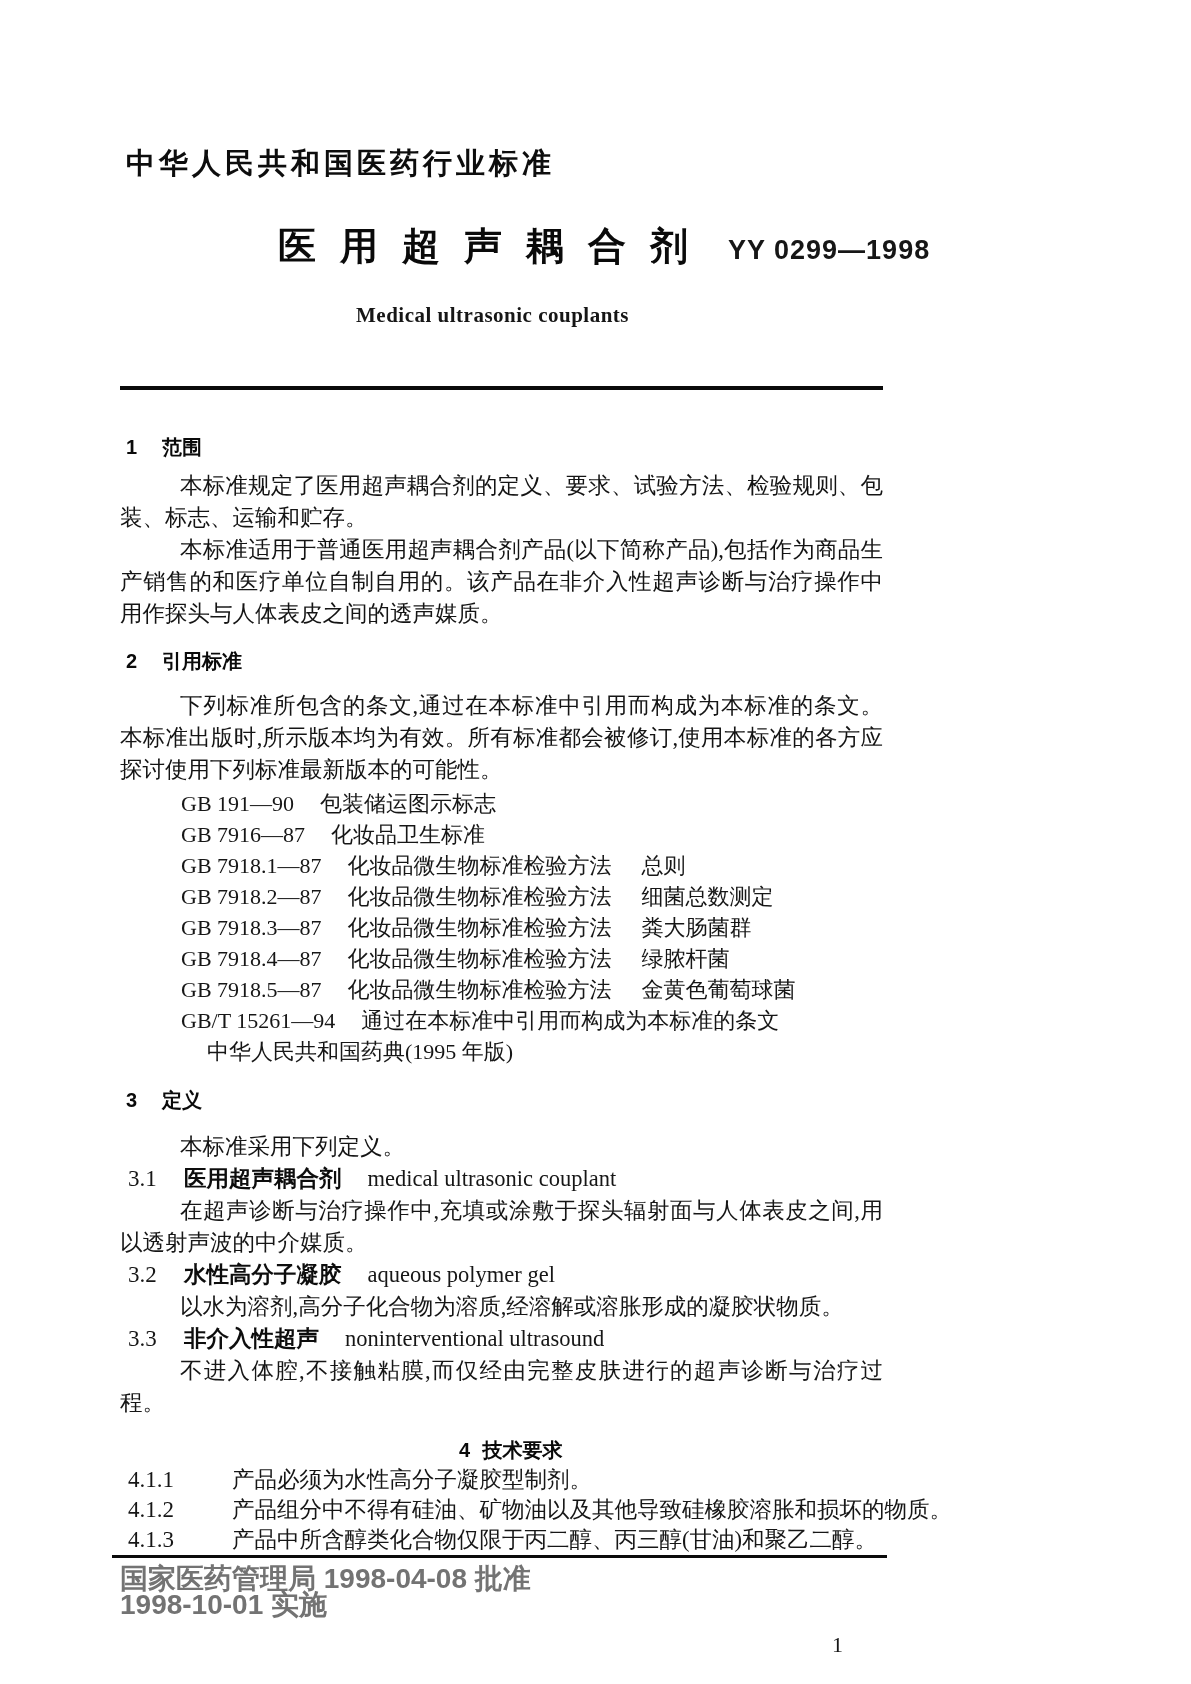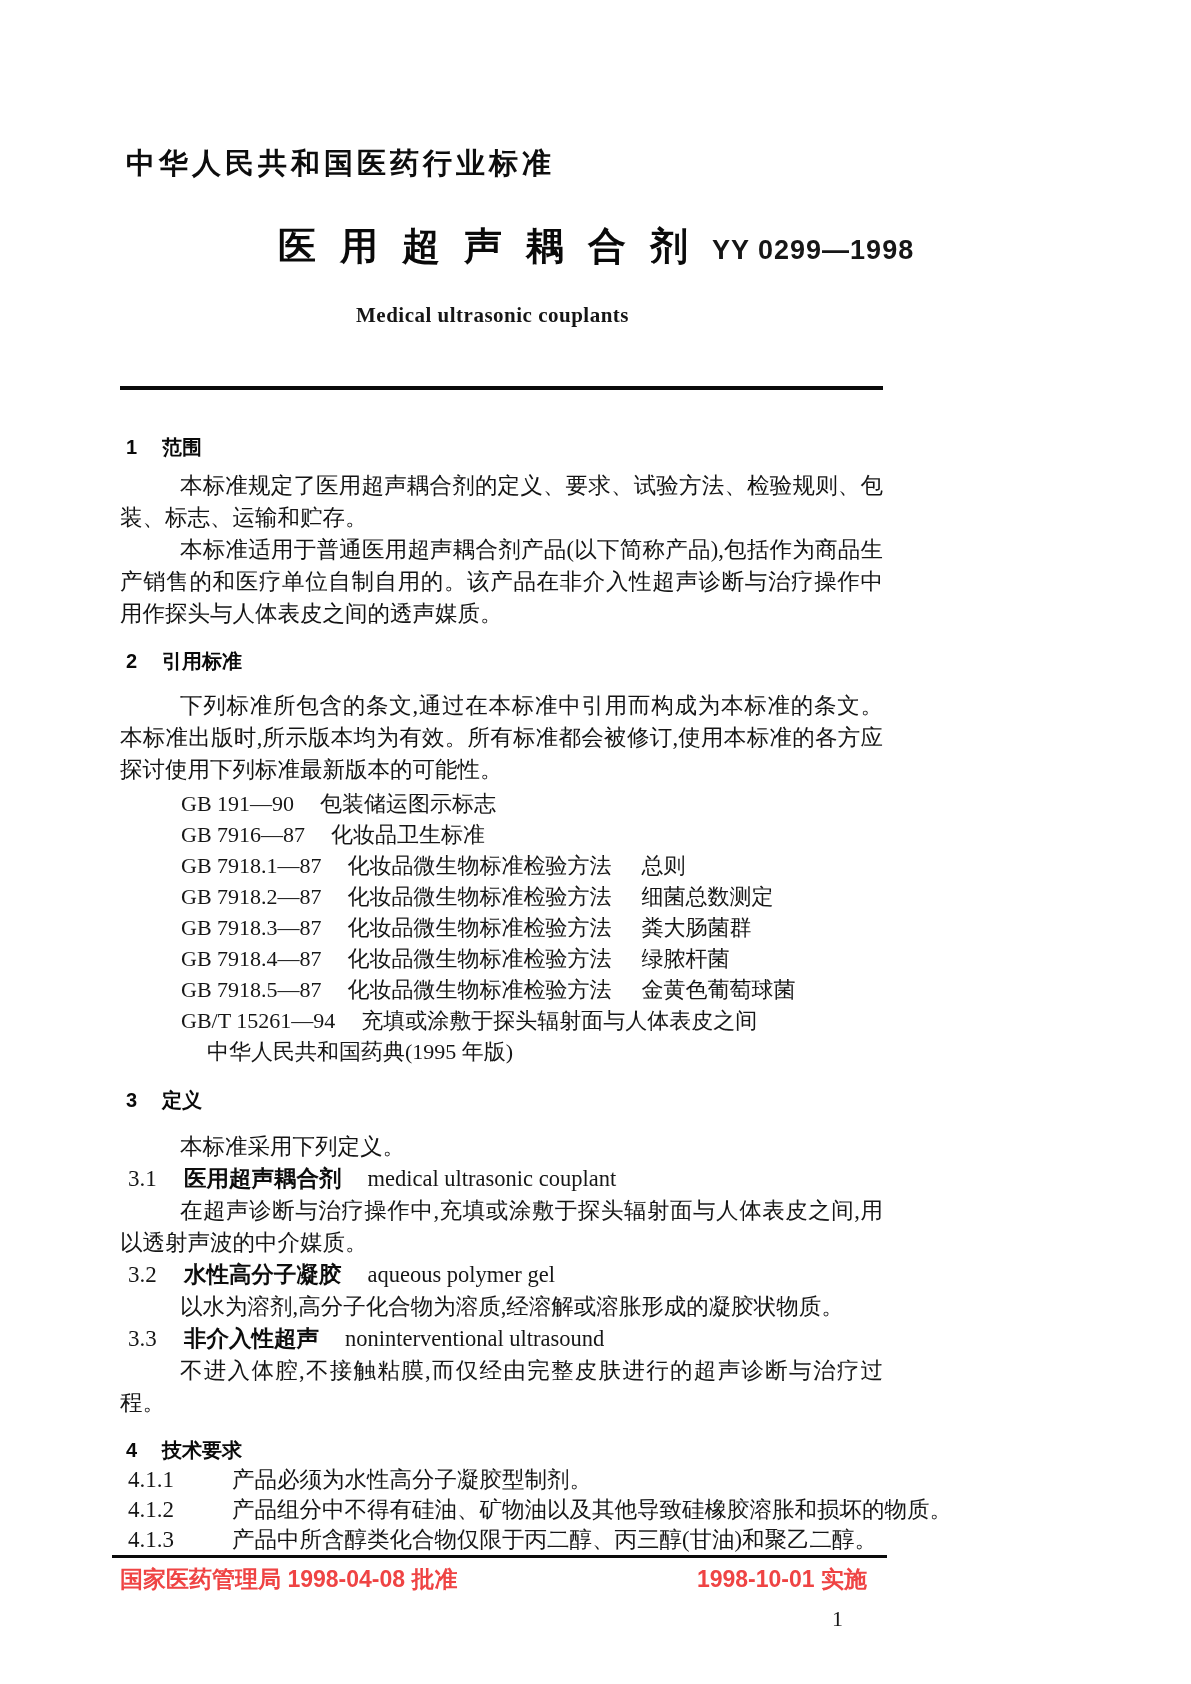--- a/index.html
+++ b/index.html
@@ -48,20 +48,21 @@
     color: #0a0a0a;
     white-space: nowrap;
   }
   .standard-no {
     font-family: "Liberation Sans", sans-serif;
     font-weight: bold;
     font-size: 27px;
     letter-spacing: 1px;
     margin-right: 78px;
     white-space: nowrap;
+    margin-left: 16px;
   }
   .title-en {
     margin: 28px 0 0 236px;
     font-size: 21px;
     font-weight: bold;
     line-height: 26px;
     letter-spacing: 0.5px;
   }
   .rule-top {
     margin-top: 58px;
@@ -73,21 +74,21 @@
   .sec-head {
     font-size: 20px;
     line-height: 30px;
     color: #0a0a0a;
     white-space: nowrap;
   }
   .sec-head .sec-num { display: inline-block; min-width: 36px; margin-left: 6px; }
   .h1 { margin-top: 42px; }
   .h2 { margin-top: 16px; }
   .h3 { margin-top: 18px; }
-  .h4 { margin-top: 16px; }
+  .h4 { margin-top: 16px; text-align: center; }
 
   .para {
     margin: 0;
     font-size: 22.5px;
     line-height: 32px;
     text-indent: 60px;
     text-align: justify;
     color: #141414;
   }
   .p-first { margin-top: 8px; }
@@ -150,23 +151,24 @@
     height: 3px;
     background: #0a0a0a;
     margin-left: -8px;
     margin-right: -4px;
   }
   .footer-row {
     margin-top: 8px;
     display: flex;
     justify-content: space-between;
     align-items: baseline;
-    font-size: 23px;
+    font-size: 28px;
     line-height: 26px;
-    color: #ef4444;
+    color: #737373;
+    flex-direction: column;
   }
   .footer-right { margin-right: 16px; }
   .page-num {
     margin-top: 14px;
     text-align: right;
     padding-right: 40px;
     font-size: 22px;
   }
 </style>
 </head>
@@ -197,21 +199,21 @@
   <p class="para intro-gap">下列标准所包含的条文,通过在本标准中引用而构成为本标准的条文。本标准出版时,所示版本均为有效。所有标准都会被修订,使用本标准的各方应探讨使用下列标准最新版本的可能性。</p>
 
   <ul class="refs">
     <li><span class="ref-code">GB 191—90</span><span>包装储运图示标志</span><span class="ref-part"></span></li>
     <li><span class="ref-code">GB 7916—87</span><span>化妆品卫生标准</span><span class="ref-part"></span></li>
     <li><span class="ref-code">GB 7918.1—87</span><span>化妆品微生物标准检验方法</span><span class="ref-part">总则</span></li>
     <li><span class="ref-code">GB 7918.2—87</span><span>化妆品微生物标准检验方法</span><span class="ref-part">细菌总数测定</span></li>
     <li><span class="ref-code">GB 7918.3—87</span><span>化妆品微生物标准检验方法</span><span class="ref-part">粪大肠菌群</span></li>
     <li><span class="ref-code">GB 7918.4—87</span><span>化妆品微生物标准检验方法</span><span class="ref-part">绿脓杆菌</span></li>
     <li><span class="ref-code">GB 7918.5—87</span><span>化妆品微生物标准检验方法</span><span class="ref-part">金黄色葡萄球菌</span></li>
-    <li><span class="ref-code">GB/T 15261—94</span><span>充填或涂敷于探头辐射面与人体表皮之间</span><span class="ref-part"></span></li>
+    <li><span class="ref-code">GB/T 15261—94</span><span>通过在本标准中引用而构成为本标准的条文</span><span class="ref-part"></span></li>
     <li><span class="ref-code"></span><span>中华人民共和国药典(1995 年版)</span><span class="ref-part"></span></li>
   </ul>
 
   <div class="sec-head hei h3">
     <span class="sec-num">3</span><span>定义</span>
   </div>
   <p class="para intro-gap3">本标准采用下列定义。</p>
 
   <div class="def-term">
     <span class="def-num">3.1</span><span class="def-cn">医用超声耦合剂</span><span class="def-en">medical ultrasonic couplant</span>

